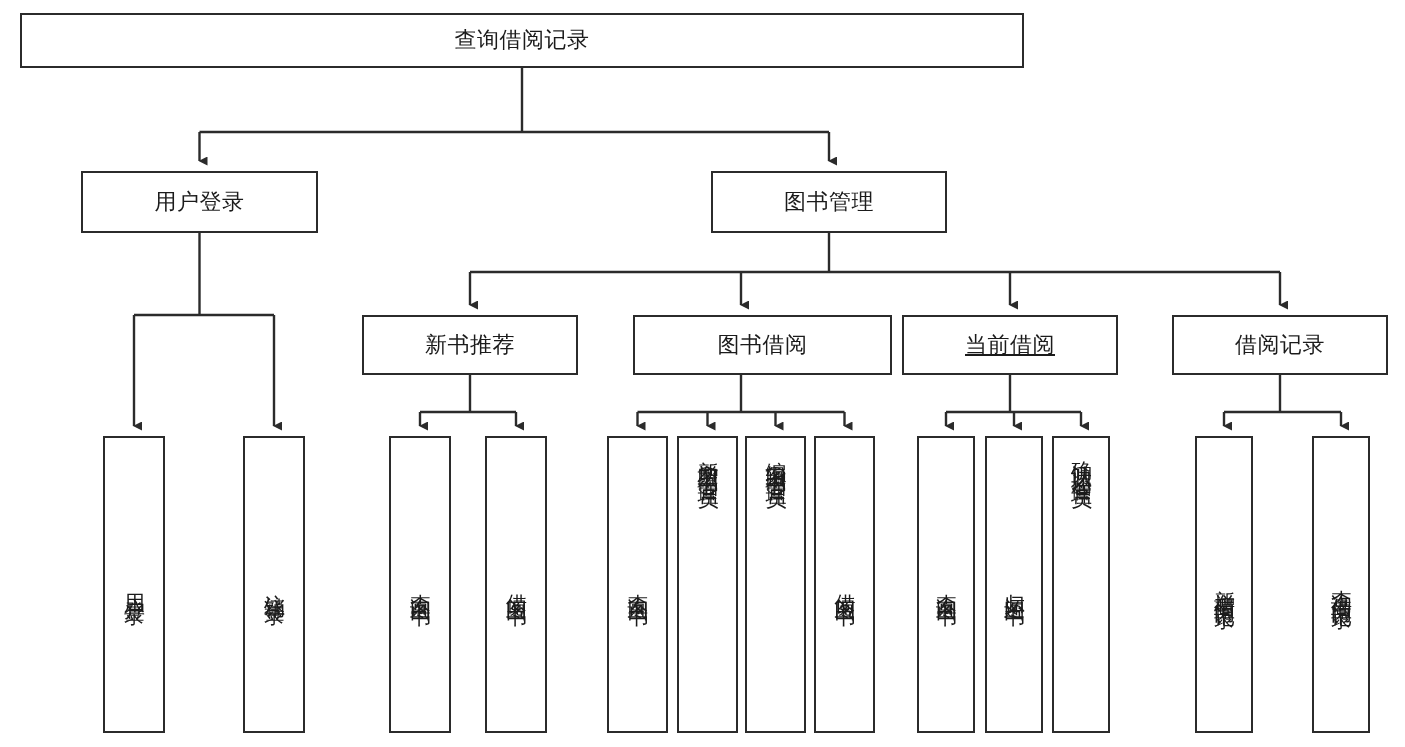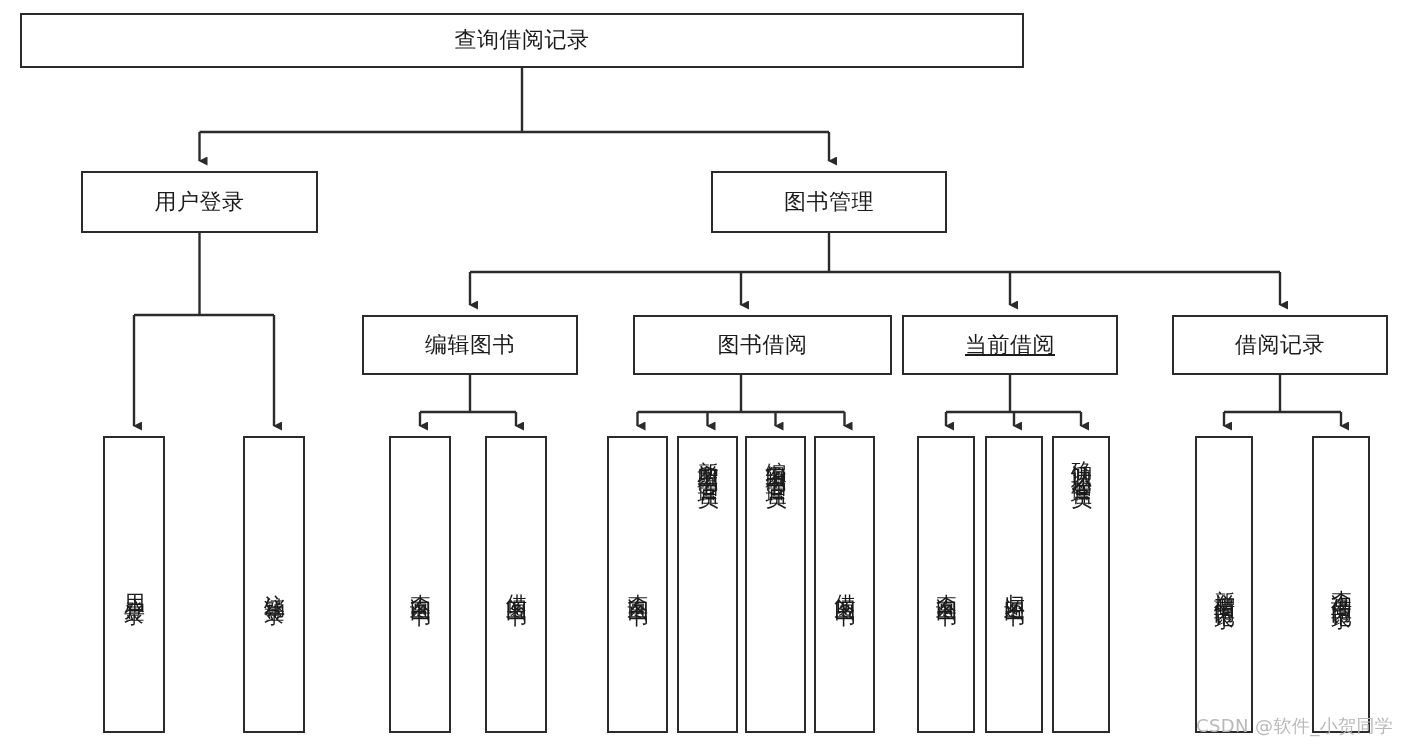--- a/index.html
+++ b/index.html
@@ -98,21 +98,21 @@
       <div class="node-box" style="left: 20px; top: 13px; width: 1004px; height: 55px; border-color: rgb(43, 43, 43);">
         <div class="node-label" style="color: rgb(27, 27, 27);">查询借阅记录</div>
       </div>
       <div class="node-box" style="left: 81px; top: 171px; width: 237px; height: 62px; border-color: rgb(43, 43, 43);">
         <div class="node-label" style="color: rgb(27, 27, 27);">用户登录</div>
       </div>
       <div class="node-box" style="left: 711px; top: 171px; width: 236px; height: 62px; border-color: rgb(43, 43, 43);">
         <div class="node-label" style="color: rgb(27, 27, 27);">图书管理</div>
       </div>
       <div class="node-box" style="left: 362px; top: 315px; width: 216px; height: 60px; border-color: rgb(43, 43, 43);">
-        <div class="node-label" style="color: rgb(27, 27, 27);">编辑图书</div>
+        <div class="node-label" style="color: rgb(27, 27, 27);">新书推荐</div>
       </div>
       <div class="node-box" style="left: 633px; top: 315px; width: 259px; height: 60px; border-color: rgb(43, 43, 43);">
         <div class="node-label" style="color: rgb(27, 27, 27);">图书借阅</div>
       </div>
       <div class="node-box" style="left: 902px; top: 315px; width: 216px; height: 60px; border-color: rgb(43, 43, 43);">
         <div class="node-label" style="color: rgb(27, 27, 27); text-decoration: underline;">当前借阅</div>
       </div>
       <div class="node-box" style="left: 1172px; top: 315px; width: 216px; height: 60px; border-color: rgb(43, 43, 43);">
         <div class="node-label" style="color: rgb(27, 27, 27);">借阅记录</div>
       </div>
@@ -150,14 +150,13 @@
         <div class="node-label" style="color: rgb(27, 27, 27);">确认归还（管理员）</div>
       </div>
       <div class="node-box vertical center-v" style="left: 1195px; top: 436px; width: 58px; height: 297px; border-color: rgb(43, 43, 43);">
         <div class="node-label" style="color: rgb(27, 27, 27);">新增借阅记录</div>
       </div>
       <div class="node-box vertical center-v" style="left: 1312px; top: 436px; width: 58px; height: 297px; border-color: rgb(43, 43, 43);">
         <div class="node-label" style="color: rgb(27, 27, 27);">查询借阅记录</div>
       </div>
     </div>
 
-  <div class="watermark" style="left: 1196px; top: 714px; color: rgb(185, 185, 185);">CSDN @软件_小贺同学</div>
 </div>
 
 </body></html>

